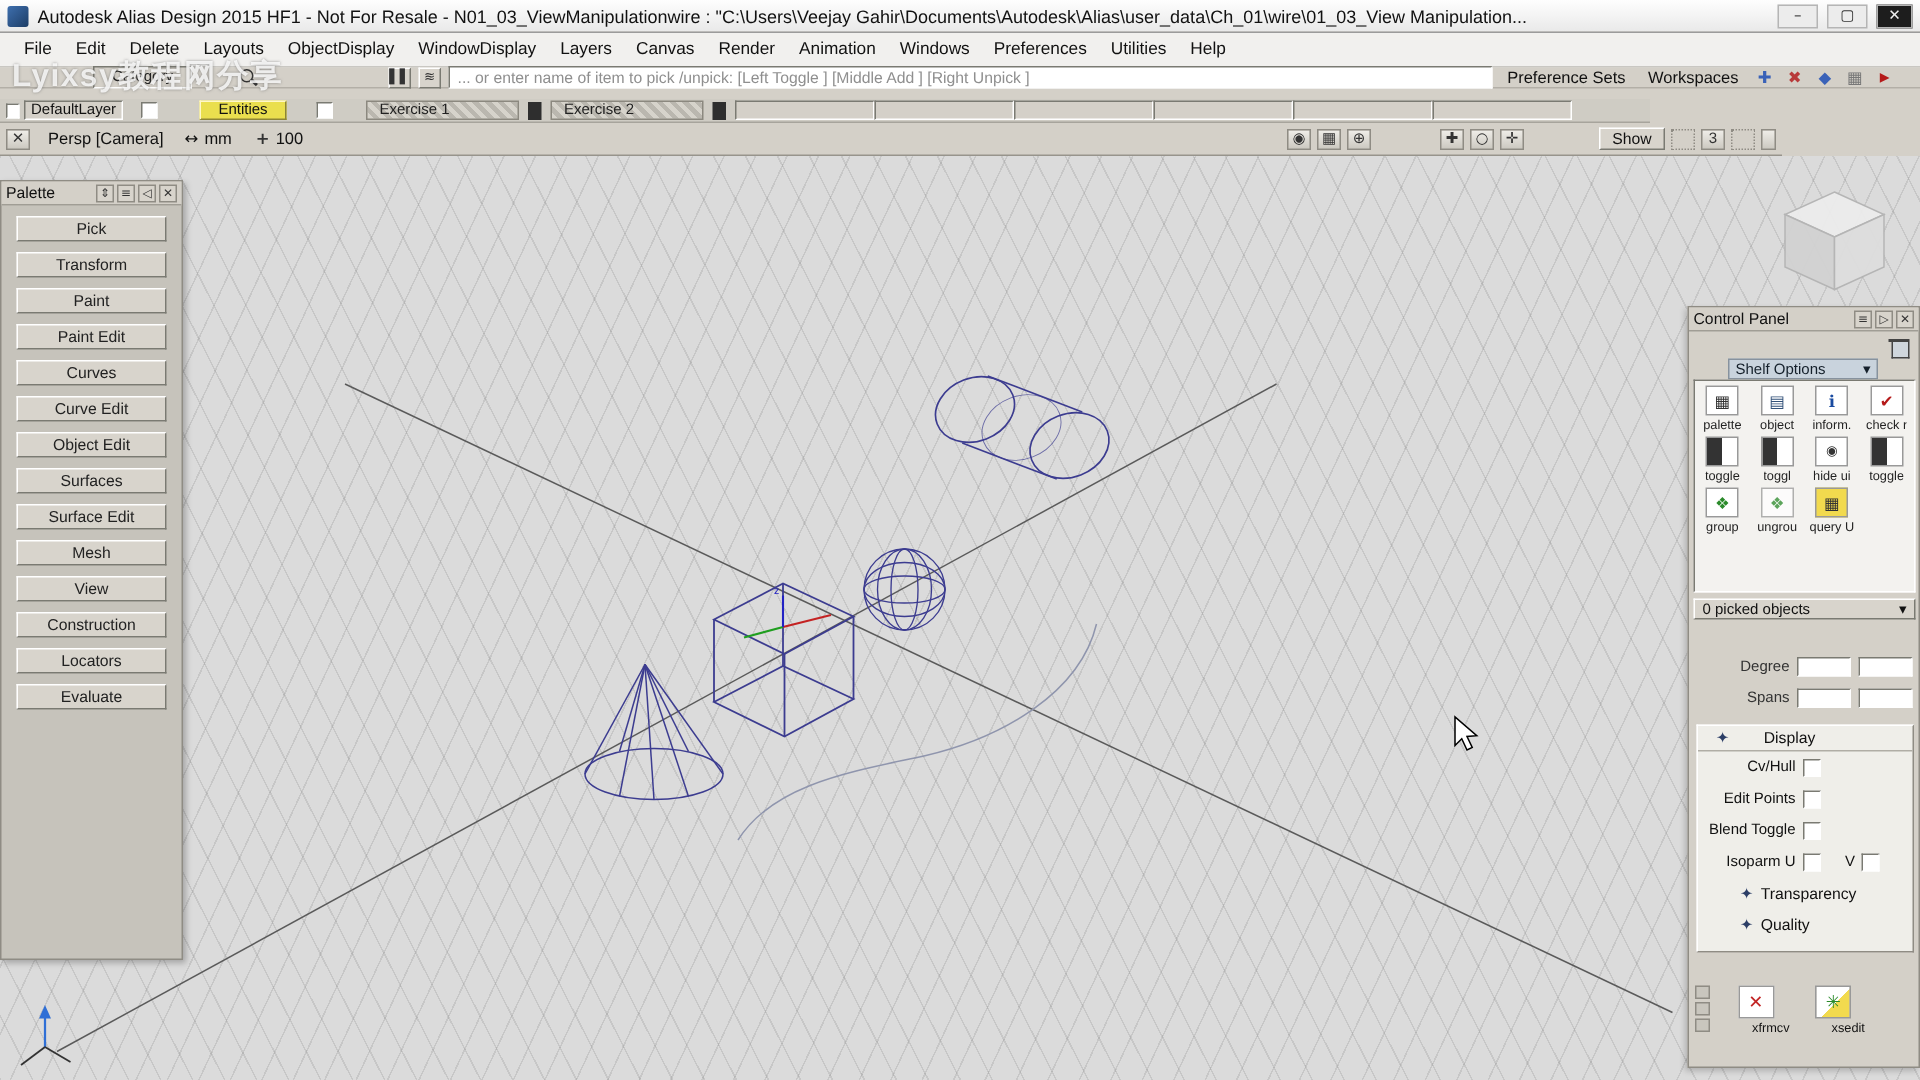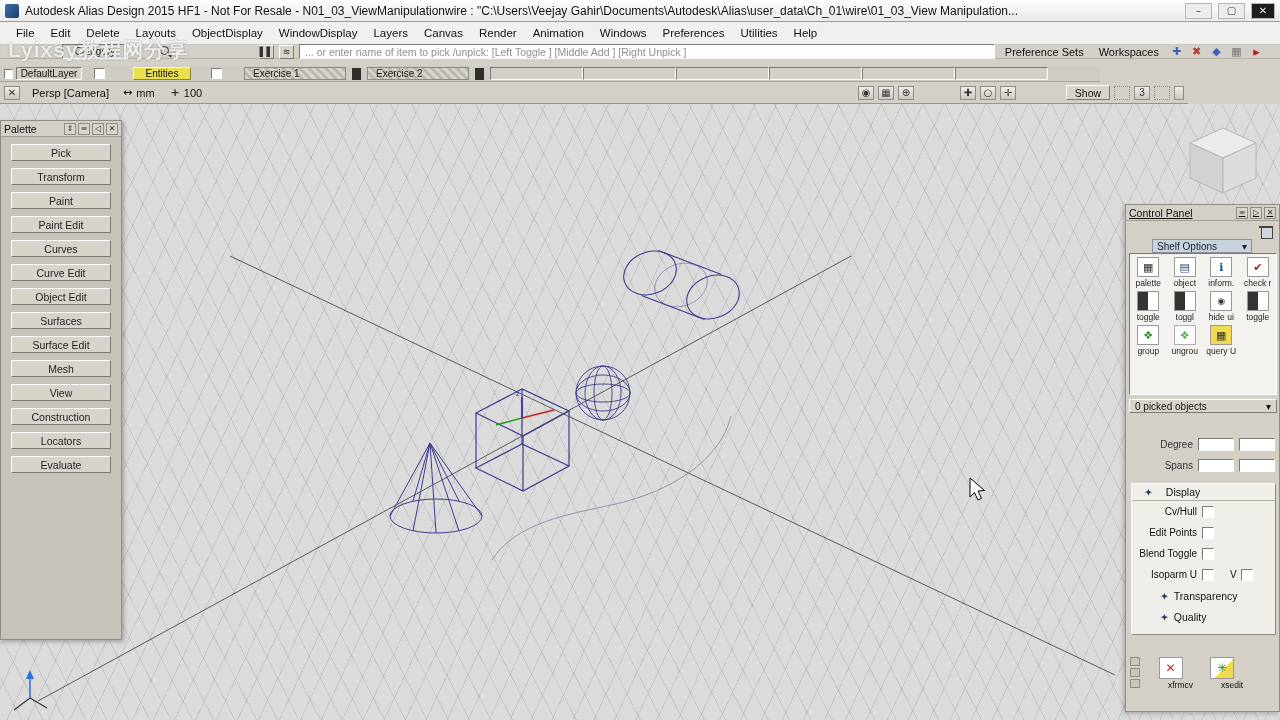--- a/index.html
+++ b/index.html
@@ -72,21 +72,21 @@
 
   
   #palette-win { left:0; top:120px; width:122px; height:520px; background:#c6c3bb; border:1px solid #8f8c84; box-shadow:2px 2px 4px rgba(0,0,0,.25); }
   #palette-title { height:16px; background:#d4d0c8; border-bottom:1px solid #a09d95; padding:0 3px; gap:2px; }
   #palette-title .t { font-size:10.5px; flex:1; }
   .wicon { width:12px; height:12px; display:flex; align-items:center; justify-content:center; font-size:8px; color:#333; background:#d8d4cc; border:1px solid #8f8c84; }
   .g-ud::before{content:"⇕";} .g-list::before{content:"≡";} .g-left::before{content:"◁";} .g-play::before{content:"▷";} .g-down::before{content:"▾";}
   .pal-btn { width:100px; height:17px; margin:7px auto 0 auto; display:flex; align-items:center; justify-content:center; font-size:10.5px; color:#222; }
 
   
-  #control-panel { left:1125px; top:204px; width:155px; height:508px; background:#d4d0c8; border:1px solid #8f8c84; box-shadow:-2px 2px 4px rgba(0,0,0,.2);text-decoration:underline; }
+  #control-panel { left:1125px; top:204px; width:155px; height:508px; background:#d4d0c8; border:1px solid #8f8c84; box-shadow:-2px 2px 4px rgba(0,0,0,.2); }
   #cp-title { height:16px; background:#d4d0c8; border-bottom:1px solid #a09d95; padding:0 3px; gap:2px; }
   #cp-title .t { font-size:10.5px; flex:1; }
   .cp-drop { height:14px; font-size:10px; background:#c9d3dd; border:1px solid #87929e; display:flex; align-items:center; padding:0 4px; justify-content:space-between; color:#15202b; }
   #trash-icon { position:absolute; right:5px; top:19px; width:16px; height:16px; }
   #trash-icon::before { content:""; position:absolute; left:3px; top:4px; width:10px; height:10px; border:1px solid #444; border-top:none; background:#cfd6dd; }
   #trash-icon::after { content:""; position:absolute; left:1px; top:2px; width:14px; height:2px; background:#444; }
   #shelf-area { position:absolute; left:3px; top:48px; width:148px; height:142px; background:#f3f2ef; border:1px solid; border-color:#7a7a72 #ffffff #ffffff #7a7a72;
       display:grid; grid-template-columns:repeat(4,1fr); align-content:start; padding-top:3px; }
   .shelf-cell { display:flex; flex-direction:column; align-items:center; margin-bottom:3px; }
   .si { width:22px; height:20px; border:1px solid #999; background:#fff; display:flex; align-items:center; justify-content:center; font-size:11px; }
@@ -98,21 +98,21 @@
   .g-group::before{content:"❖"; color:#2a8a2a;}
   .g-tbl::before{content:"▦"; color:#333;}
   .g-doc::before{content:"▤"; color:#33527a;}
   .g-eye::before{content:"◉"; color:#333; font-size:9px;}
   .g-star4::before{content:"✦"; color:#2c3e66;}
   #picked-bar { position:absolute; left:3px; top:194px; width:148px; height:14px; font-size:10px; display:flex; align-items:center; padding:0 5px; justify-content:space-between; }
   .num-row { position:absolute; left:0; width:155px; height:15px; display:flex; align-items:center; }
   .num-label { width:72px; text-align:right; font-size:10px; color:#333; padding-right:5px; }
   .num-field { width:36px; height:13px; margin-right:5px; }
   #display-panel { position:absolute; left:5px; top:278px; width:145px; height:152px; background:#efeee9; border:1px solid; border-color:#ffffff #8f8c84 #8f8c84 #ffffff; }
-  #display-header { height:17px; border-bottom:1px solid #b0ada5; display:flex; align-items:center; gap:13px; padding-left:12px; font-size:10.5px; }
+  #display-header { height:17px; border-bottom:1px solid #b0ada5; display:flex; align-items:center; gap:23px; padding-left:12px; font-size:10.5px; }
   .disp-row { height:21px; display:flex; align-items:center; }
   .disp-label { width:70px; text-align:right; font-size:10px; padding-right:5px; }
   .disp-cb { width:12px; height:12px; }
   .sec-row { height:21px; display:flex; align-items:center; gap:5px; padding-left:28px; font-size:10.5px; }
   #cp-bottom { position:absolute; left:4px; top:452px; width:148px; height:50px; display:flex; align-items:flex-start; gap:8px; }
   .mini-stack { display:flex; flex-direction:column; gap:2px; }
   .mini-ic { width:10px; height:9px; background:#c9c6be; border:1px solid #8f8c84; }
   .cpb-item { display:flex; flex-direction:column; align-items:center; }
   .cpb-icon { width:24px; height:22px; background:#fff; border:1px solid #999; display:flex; align-items:center; justify-content:center; font-size:12px; }
   .g-xfrm::before{content:"✕"; color:#c22525; font-weight:bold;}

